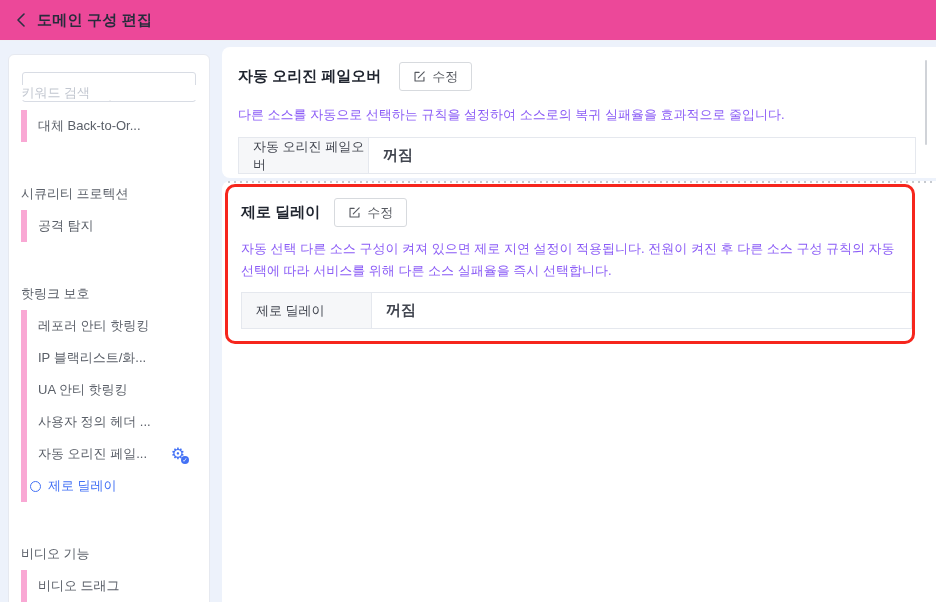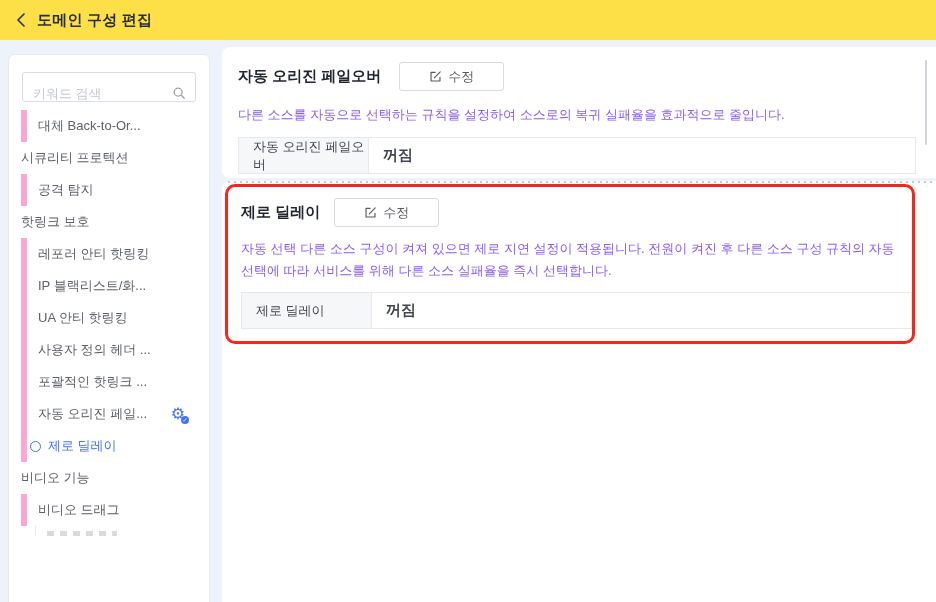--- a/index.html
+++ b/index.html
@@ -1,36 +1,36 @@
 <!DOCTYPE html>
 <html><head>
 <meta charset="utf-8">
 <style>
   * { margin:0; padding:0; box-sizing:border-box; }
   body { font-family:"Liberation Sans", sans-serif; }
   .screen { position:relative; width:936px; height:602px; background:var(--page-bg,#edf2fb);
             overflow:hidden; font-family:"Liberation Sans", sans-serif; }
 
   
-  .topbar { position:absolute; left:0; top:0; width:936px; height:41px; background:#fde047;
+  .topbar { position:absolute; left:0; top:0; width:936px; height:41px; background:#ec4899;
             border-bottom:1px solid #eef1f6; display:flex; align-items:center; padding:0 14px; gap:9px; }
   .back-btn { display:flex; align-items:center; cursor:pointer; background:none; border:none; padding:2px; }
   .page-title { font-size:15px; font-weight:700; color:#272c3c; letter-spacing:.2px; }
 
   
   .sidebar { position:absolute; left:8px; top:54px; width:202px; height:560px; background:#fff;
              border:1px solid #e6e9f0; border-radius:6px; overflow:hidden; }
   .search-box { margin:17px 13px 8px 13px; height:30px; border:1px solid #d8dce4; border-radius:3px;
-                display:flex; align-items:center; padding:12px 9px 0 10px; background:#fff; }
+                display:flex; align-items:center; padding:12px 9px 0 10px; background:#fff;flex-direction:column; }
   .search-box input { flex:1; border:none; outline:none; font-size:13px; color:#333; min-width:0;
                       font-family:"Liberation Sans", sans-serif; }
   .search-box input::placeholder { color:#c2c7d0; }
   .menu { display:block; }
   .menu-item { height:32px; display:flex; align-items:center; font-size:13px; color:#5b6069; cursor:pointer; }
-  .menu-item.lv0 { padding-left:12px; }
+  .menu-item.lv0 { padding-left:12px;margin-top:36px; }
   .menu-item.lv0.active { border-left:3px solid var(--accent,#4371f5); padding-left:9px; color:var(--accent,#4371f5); }
   .menu-item.lv1 { margin-left:12px; border-left:6px solid #f9a8d4; padding-left:11px; }
   .menu-item.lv1.selected { color:var(--accent,#4371f5); padding-left:3px; }
   .radio-circle { width:11px; height:11px; border:1.5px solid var(--accent,#4371f5); border-radius:50%;
                   margin-right:7px; flex:0 0 auto; }
   .gear { margin-left:auto; margin-right:24px; position:relative; color:var(--accent,#4371f5);
           font-size:16px; line-height:1; }
   .gear .badge { position:absolute; right:-4px; bottom:-2px; width:8px; height:8px; border-radius:50%;
                  background:var(--accent,#4371f5); color:#fff; font-size:6px; font-style:normal;
                  display:flex; align-items:center; justify-content:center; }
@@ -43,21 +43,21 @@
   .card1 { top:47px; height:131px; border-radius:8px; padding:15px 0 0 16px; }
   .card2 { top:181px; height:431px; border-radius:8px 0 0 0; }
   .dashed-divider { position:absolute; top:0; left:6px; width:706px; height:2px;
                     background:repeating-linear-gradient(90deg,#c7cacf 0 2px, transparent 2px 6px); }
   .highlight-box { position:absolute; left:3px; top:3px; width:690px; height:160px;
                    border:3px solid var(--highlight,#f6261d); border-radius:10px;
                    padding:11px 0 0 13px; background:#fff; }
 
   .title-row { display:flex; align-items:center; gap:18px; }
   .section-title { font-size:15px; font-weight:700; color:#20252f; }
-  .edit-btn { display:inline-flex; align-items:center; gap:6px; height:29px; padding:0 29px;
+  .edit-btn { display:inline-flex; align-items:center; gap:6px; height:29px; padding:0 13px;
               border:1px solid #d7dade; border-radius:3px; background:#fff; font-size:13px; color:#55585f;
               cursor:pointer; font-family:"Liberation Sans", sans-serif; }
   .desc { margin-top:13px; font-size:13px; color:#8b5cf6; line-height:21px; width:678px; }
   .card2 .title-row { gap:14px; }
   .highlight-box .desc { width:655px; line-height:22px; margin-top:11px; }
 
   .kv-table { margin-top:12px; width:678px; height:37px; border:1px solid #e5e8ee; display:flex; background:#fff; }
   .highlight-box .kv-table { width:671px; margin-top:10px; }
   .kv-label { width:130px; flex:0 0 130px; background:#f6f7f9; border-right:1px solid #e5e8ee;
               display:flex; align-items:center; padding-left:14px; font-size:13px; color:#41454f; }
@@ -105,23 +105,20 @@
           <span>레포러 안티 핫링킹</span>
         </div>
         <div class="menu-item lv1">
           <span>IP 블랙리스트/화...</span>
         </div>
         <div class="menu-item lv1">
           <span>UA 안티 핫링킹</span>
         </div>
         <div class="menu-item lv1">
           <span>사용자 정의 헤더 ...</span>
-        </div>
-        <div class="menu-item lv1">
-          <span>포괄적인 핫링크 ...</span>
         </div>
         <div class="menu-item lv1">
           <span>자동 오리진 페일...</span>
           <span class="gear">⚙<i class="badge">✓</i></span>
         </div>
         <div class="menu-item lv1 selected">
           <span class="radio-circle"></span>
           <span>제로 딜레이</span>
         </div>
         <div class="menu-item lv0">

